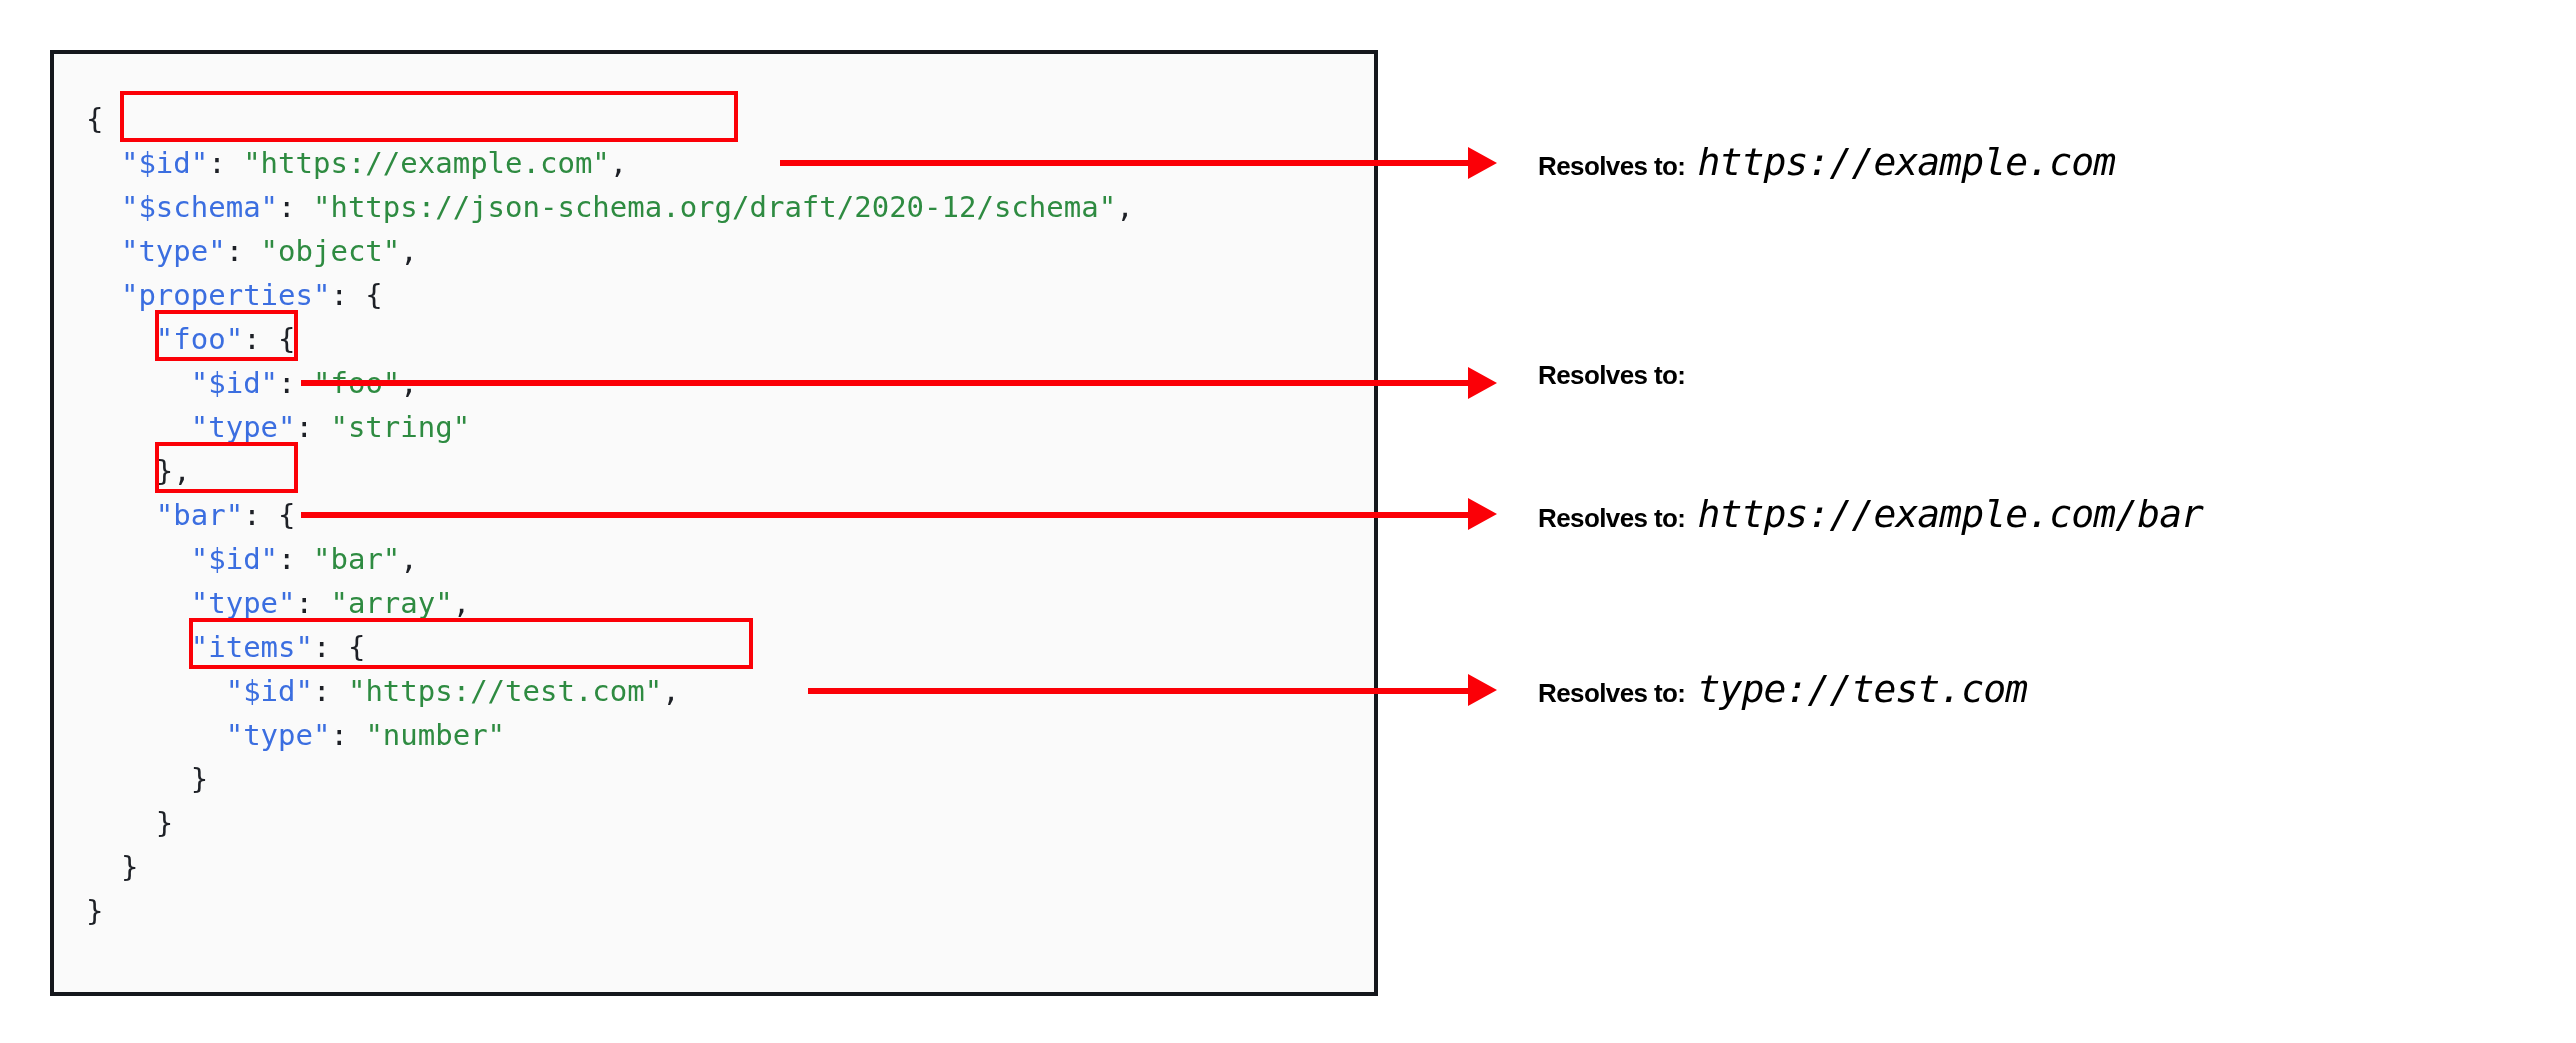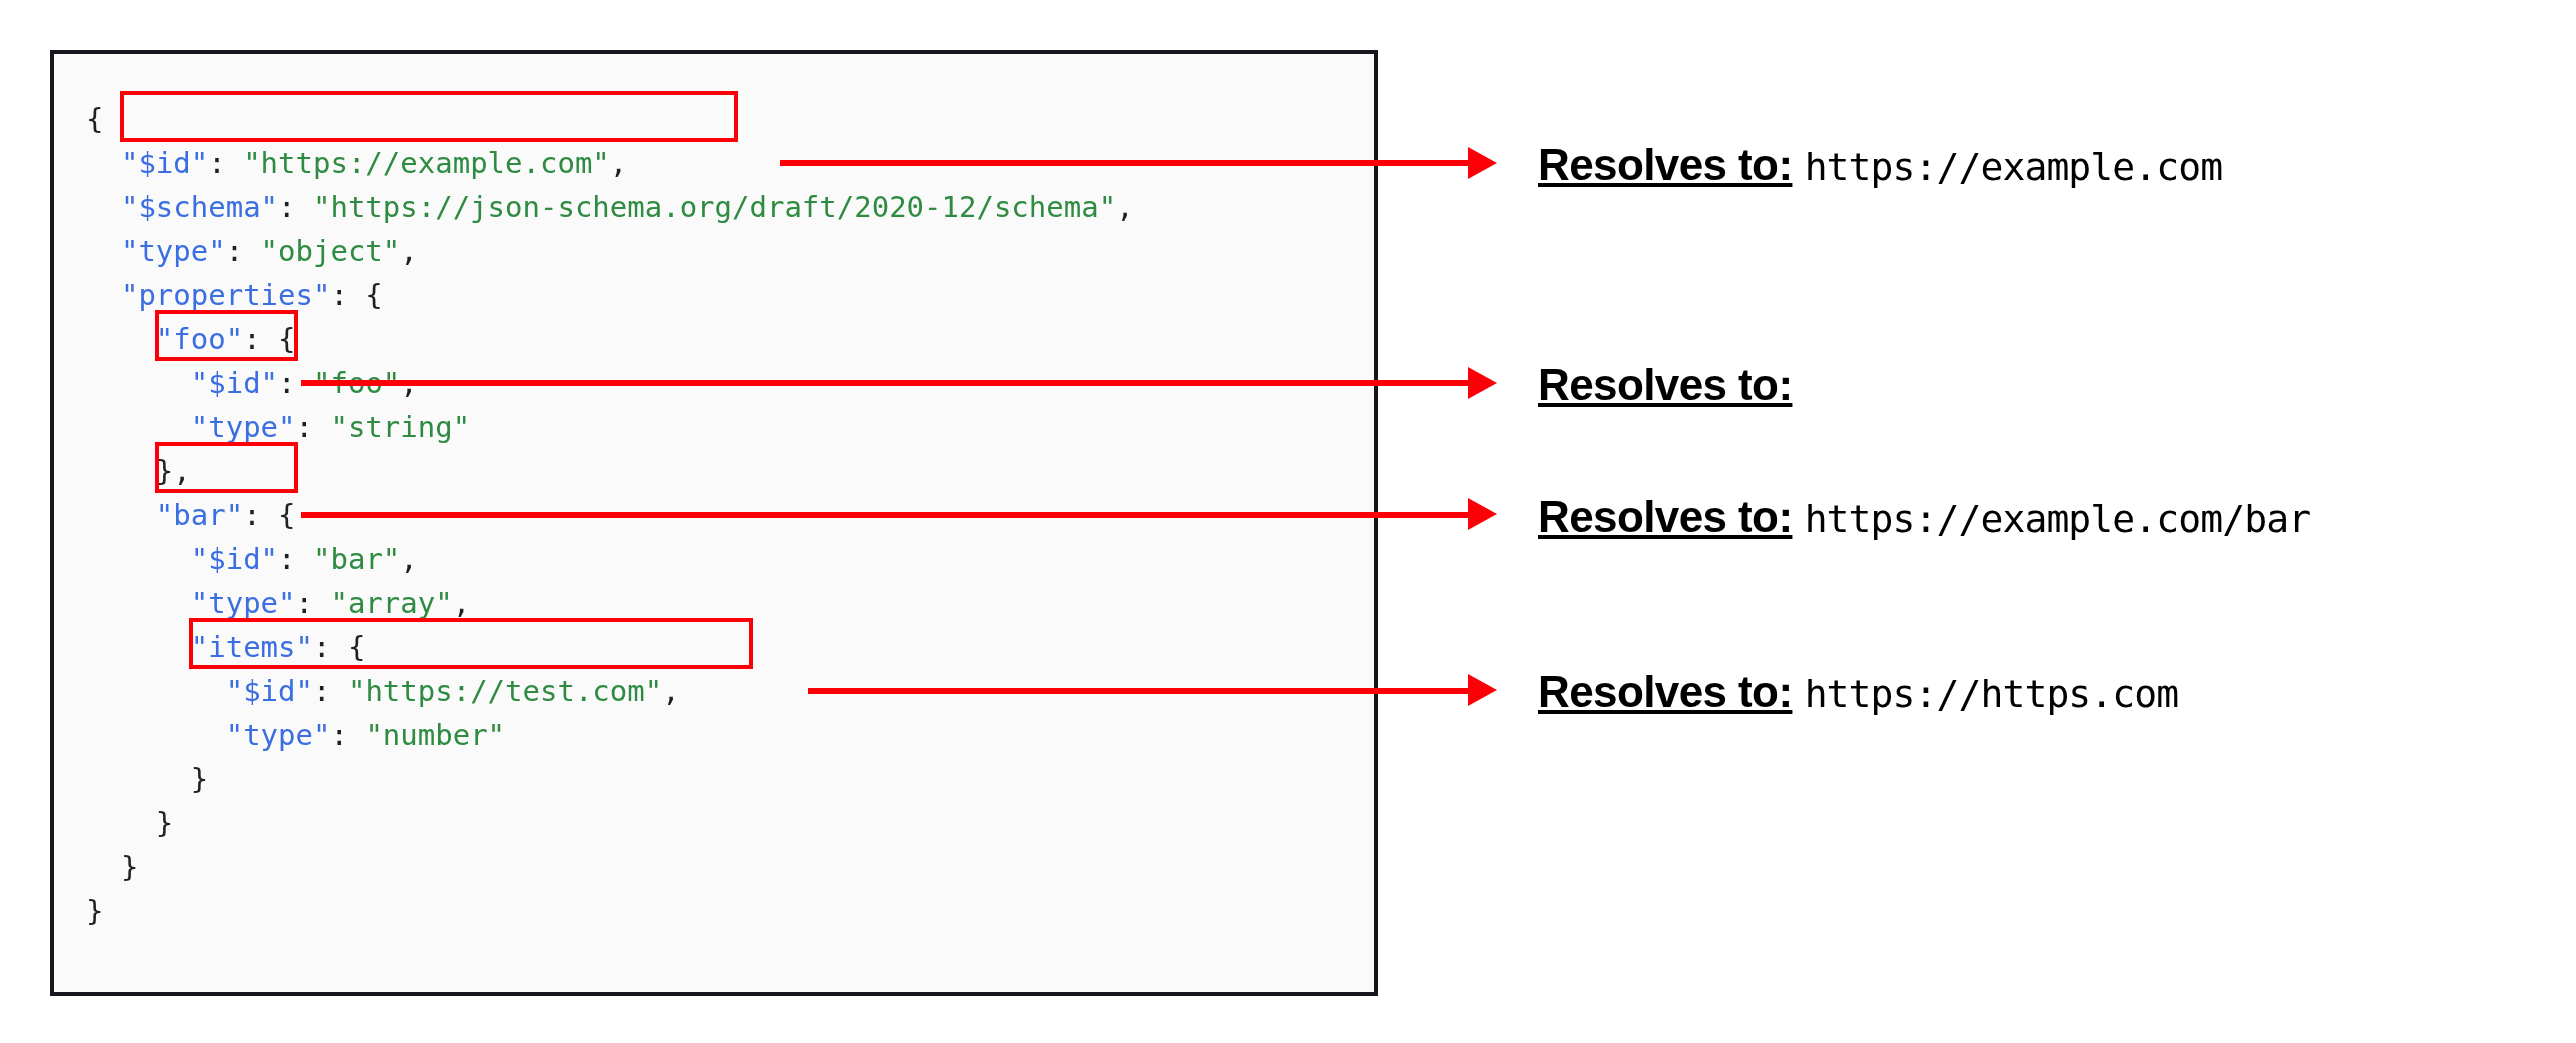--- a/index.html
+++ b/index.html
@@ -75,31 +75,31 @@
   
   .resolve-row {
     position: absolute;
     white-space: nowrap;
     display: flex;
     align-items: baseline;
   }
   .resolve-label {
     font-family: "Liberation Sans", sans-serif;
     font-weight: bold;
-    font-size: 44px;
+    font-size: 26px;
     color: #000000;
     letter-spacing: -0.6px;
-    text-decoration: underline;
   }
   .resolve-url {
     font-family: "DejaVu Sans Mono", "Liberation Mono", monospace;
     font-size: 38px;
     color: #000000;
     margin-left: 12.2px;
     letter-spacing: -0.9px;
+    font-style: italic;
   }
 </style>
 </head>
 <body>
 
 <div id="code-panel">
   <div id="code-block"><div class="code-line"><span class="tok-punct"></span><span class="tok-punct">{</span></div><div class="code-line"><span class="tok-punct">  </span><span class="tok-key">"$id"</span><span class="tok-punct">: </span><span class="tok-str">"https://example.com"</span><span class="tok-punct">,</span></div><div class="code-line"><span class="tok-punct">  </span><span class="tok-key">"$schema"</span><span class="tok-punct">: </span><span class="tok-str">"https://json-schema.org/draft/2020-12/schema"</span><span class="tok-punct">,</span></div><div class="code-line"><span class="tok-punct">  </span><span class="tok-key">"type"</span><span class="tok-punct">: </span><span class="tok-str">"object"</span><span class="tok-punct">,</span></div><div class="code-line"><span class="tok-punct">  </span><span class="tok-key">"properties"</span><span class="tok-punct">: {</span></div><div class="code-line"><span class="tok-punct">    </span><span class="tok-key">"foo"</span><span class="tok-punct">: {</span></div><div class="code-line"><span class="tok-punct">      </span><span class="tok-key">"$id"</span><span class="tok-punct">: </span><span class="tok-str">"foo"</span><span class="tok-punct">,</span></div><div class="code-line"><span class="tok-punct">      </span><span class="tok-key">"type"</span><span class="tok-punct">: </span><span class="tok-str">"string"</span></div><div class="code-line"><span class="tok-punct">    </span><span class="tok-punct">},</span></div><div class="code-line"><span class="tok-punct">    </span><span class="tok-key">"bar"</span><span class="tok-punct">: {</span></div><div class="code-line"><span class="tok-punct">      </span><span class="tok-key">"$id"</span><span class="tok-punct">: </span><span class="tok-str">"bar"</span><span class="tok-punct">,</span></div><div class="code-line"><span class="tok-punct">      </span><span class="tok-key">"type"</span><span class="tok-punct">: </span><span class="tok-str">"array"</span><span class="tok-punct">,</span></div><div class="code-line"><span class="tok-punct">      </span><span class="tok-key">"items"</span><span class="tok-punct">: {</span></div><div class="code-line"><span class="tok-punct">        </span><span class="tok-key">"$id"</span><span class="tok-punct">: </span><span class="tok-str">"https://test.com"</span><span class="tok-punct">,</span></div><div class="code-line"><span class="tok-punct">        </span><span class="tok-key">"type"</span><span class="tok-punct">: </span><span class="tok-str">"number"</span></div><div class="code-line"><span class="tok-punct">      </span><span class="tok-punct">}</span></div><div class="code-line"><span class="tok-punct">    </span><span class="tok-punct">}</span></div><div class="code-line"><span class="tok-punct">  </span><span class="tok-punct">}</span></div><div class="code-line"><span class="tok-punct"></span><span class="tok-punct">}</span></div></div>
 
   <div class="hl-box" style="left:66px;  top:37px;  width:618px; height:51px;"></div>
   <div class="hl-box" style="left:101px;  top:256px; width:143px;  height:51px;"></div>
@@ -128,15 +128,15 @@
   <span class="resolve-label">Resolves to:</span>
 </div>
 
 <div class="resolve-row" style="left:1538px; top:492px;">
   <span class="resolve-label">Resolves to:</span>
   <span class="resolve-url">https://example.com/bar</span>
 </div>
 
 <div class="resolve-row" style="left:1538px; top:667px;">
   <span class="resolve-label">Resolves to:</span>
-  <span class="resolve-url">https://https.com</span>
+  <span class="resolve-url">type://test.com</span>
 </div>
 
 
 </body></html>

